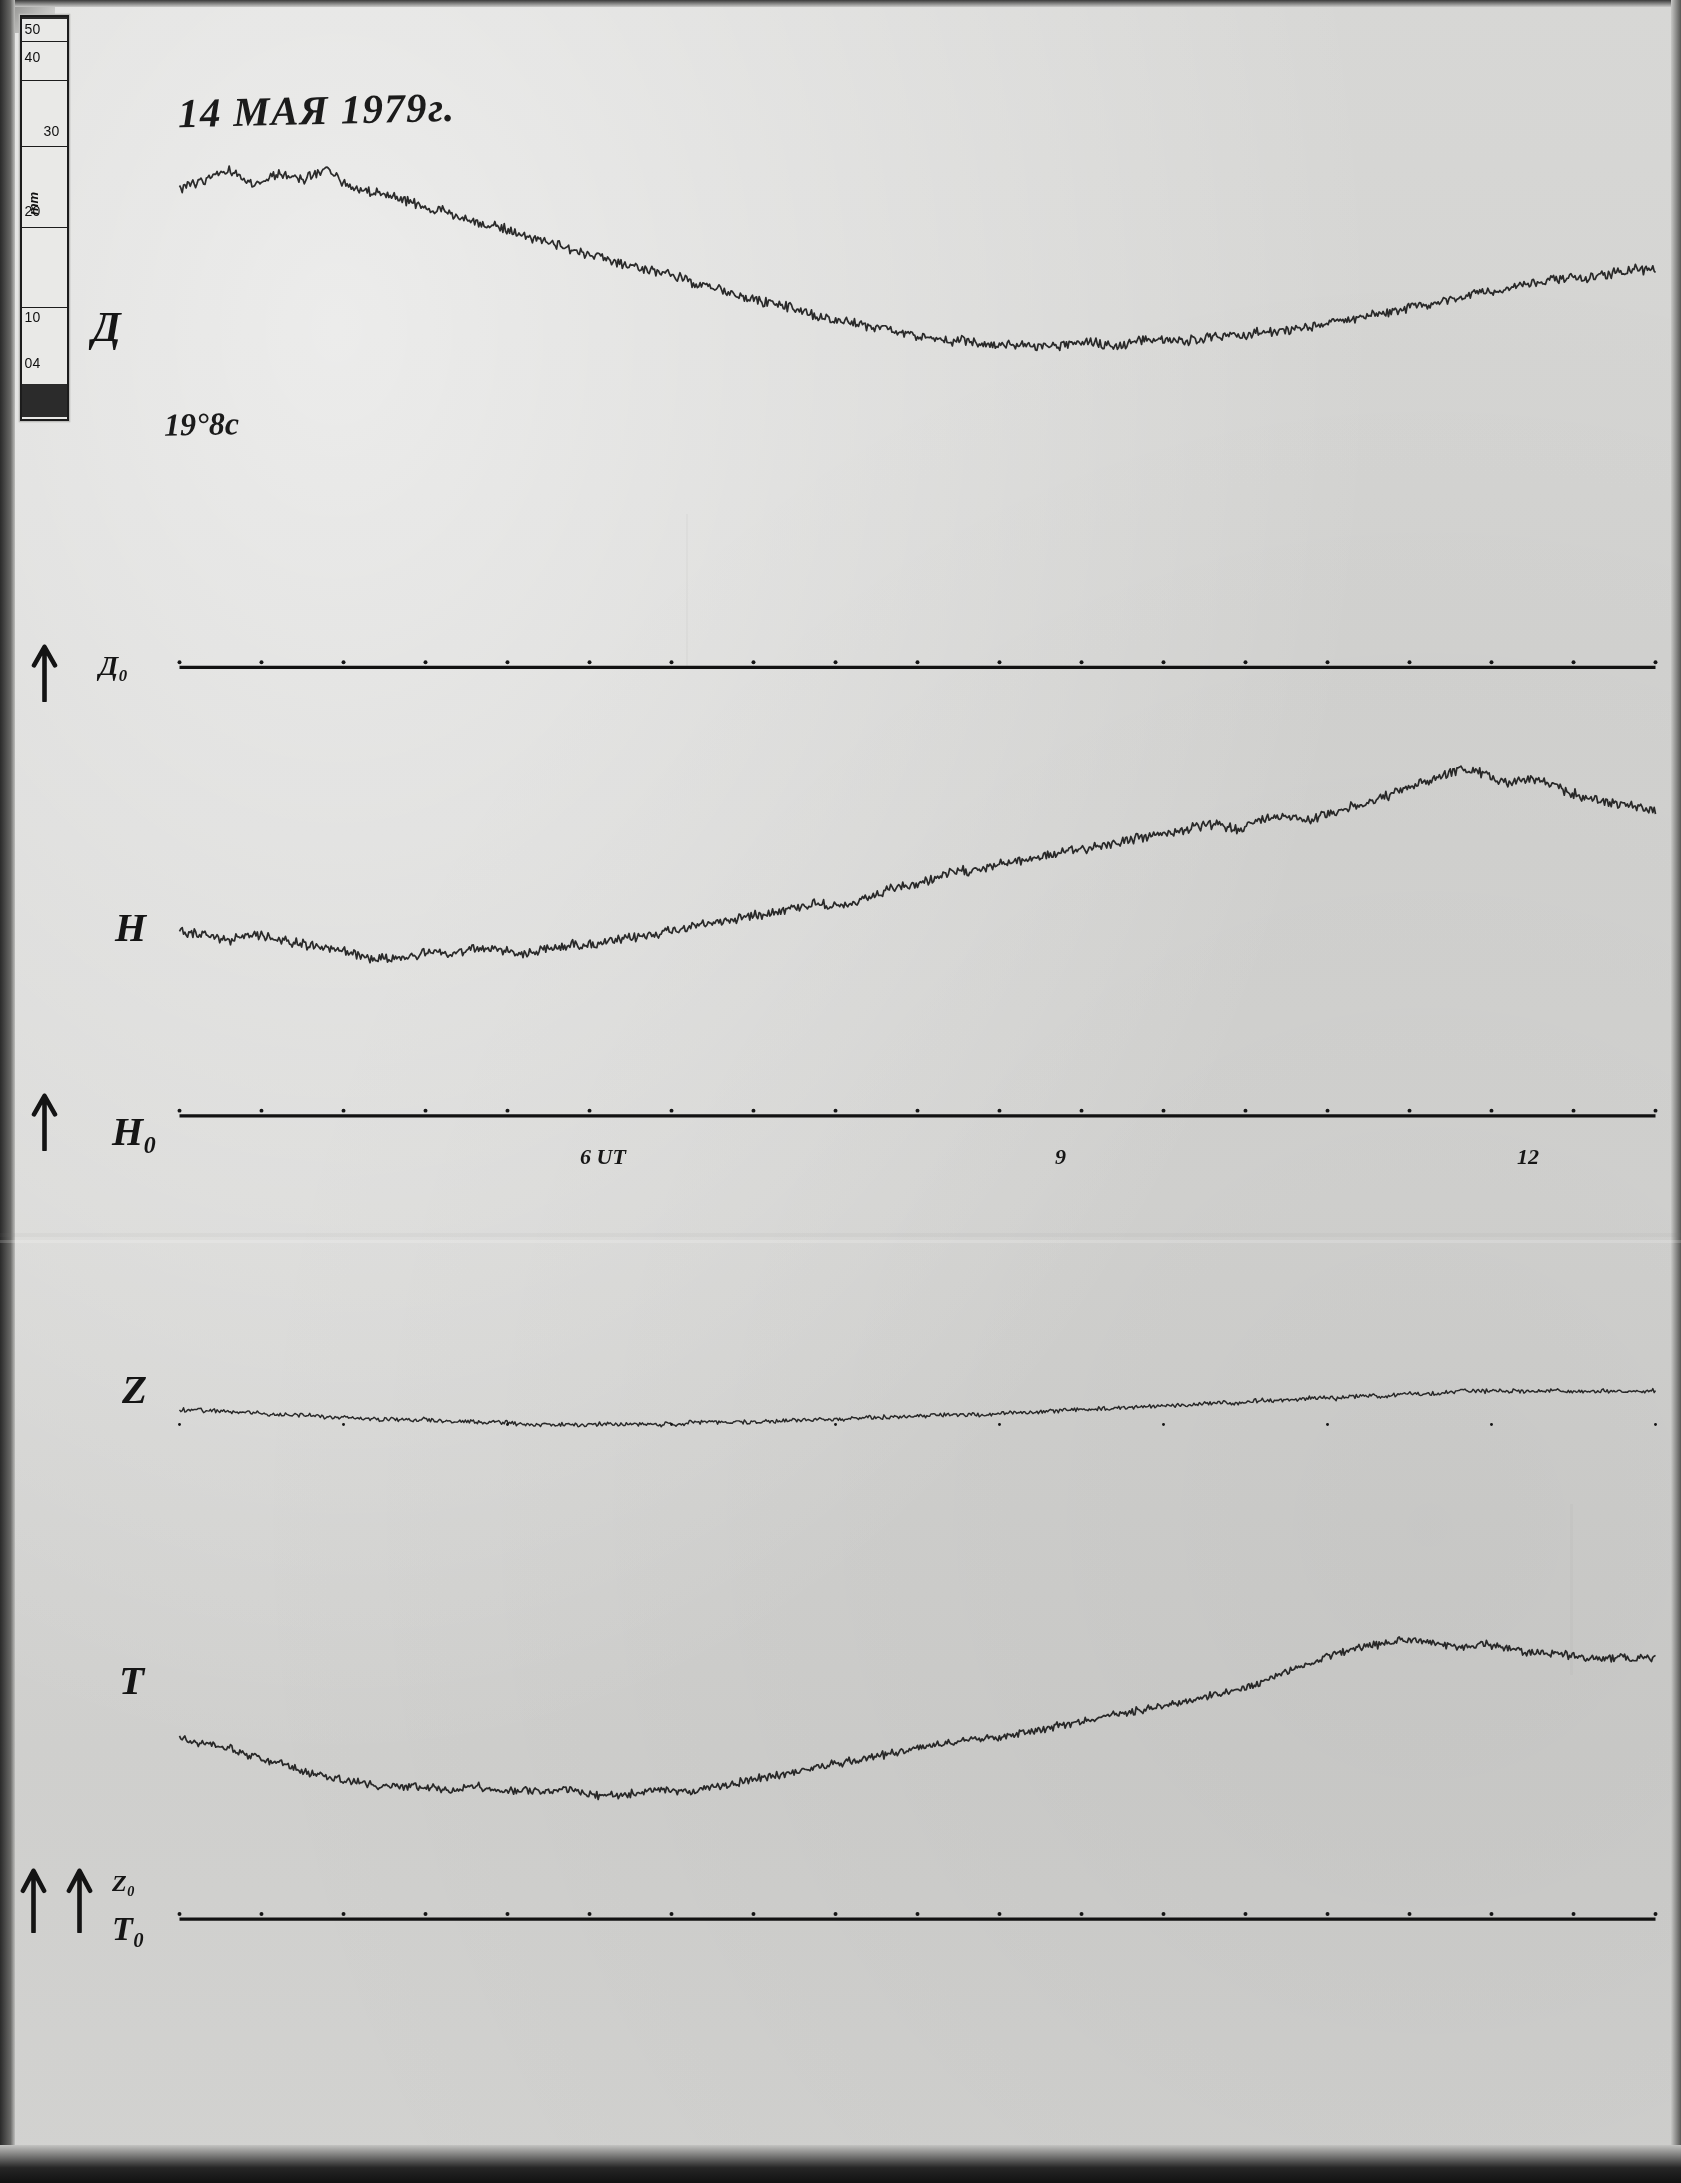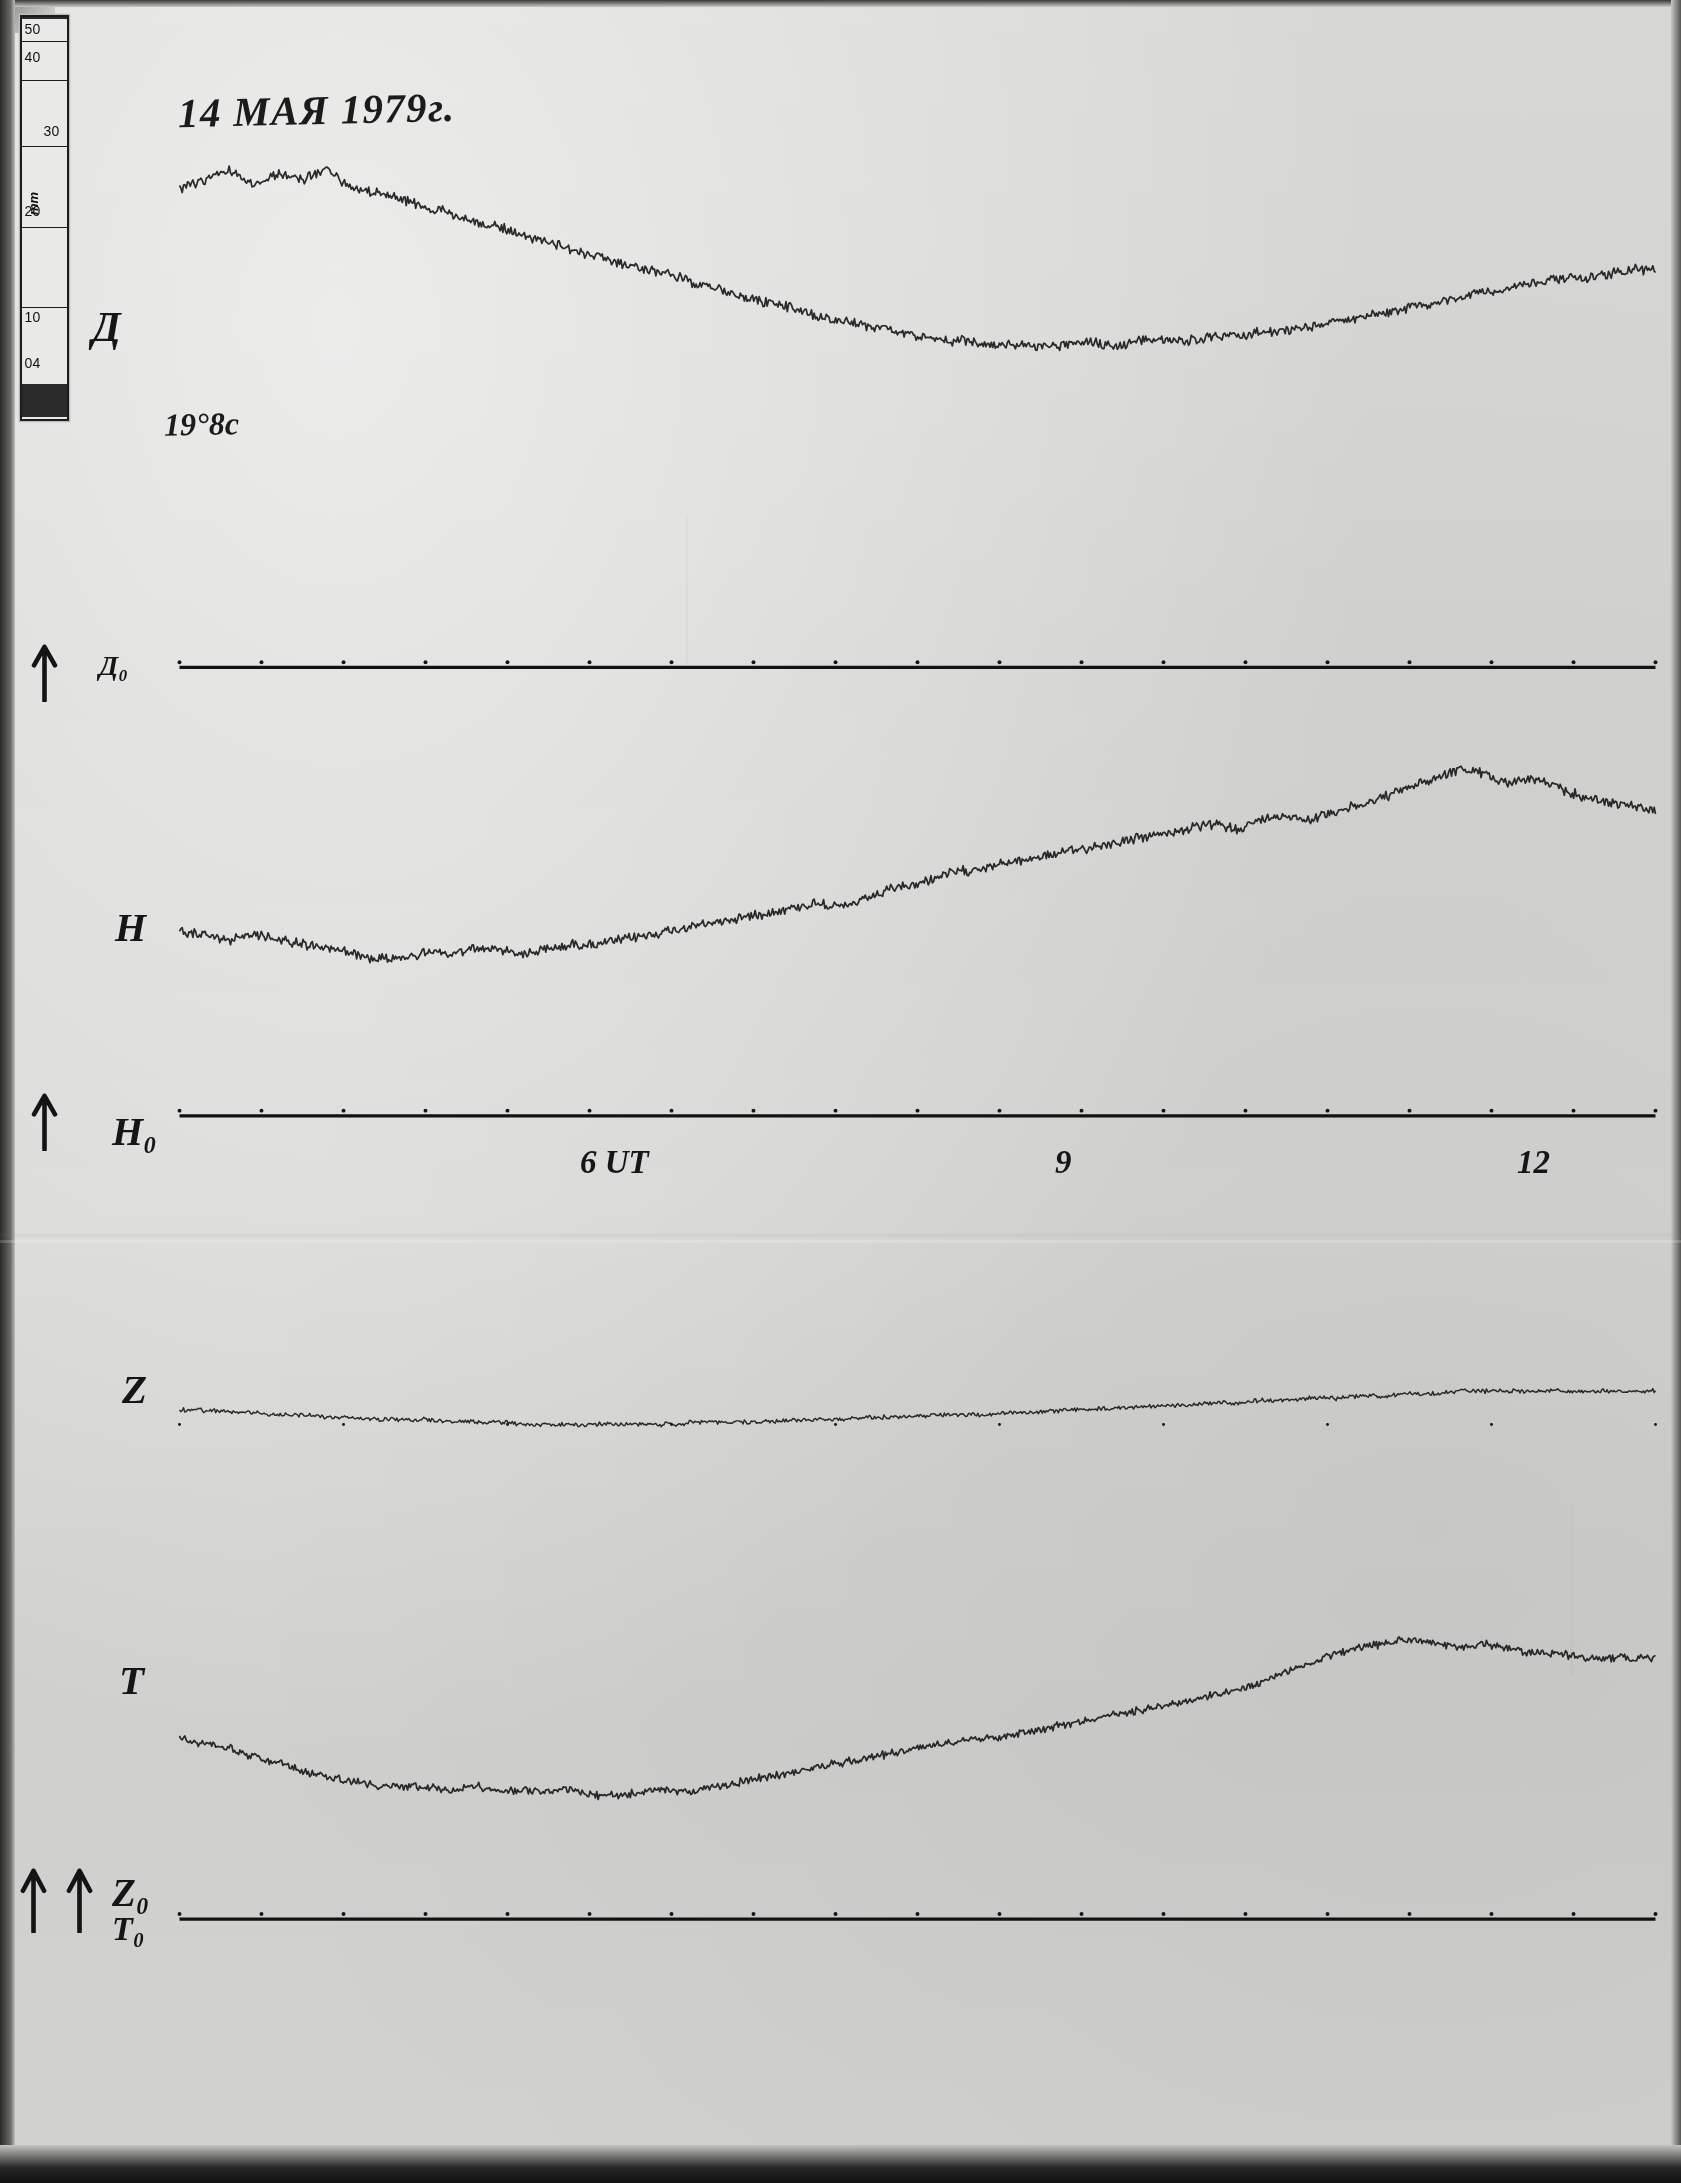--- a/index.html
+++ b/index.html
@@ -53,21 +53,21 @@
     position:absolute;font-family:"Liberation Serif",serif;font-style:italic;font-weight:bold;
     color:#151515;
   }
   .arrow{
     position:absolute;color:#141414;font-size:0;
   }
   .arrow svg{display:block;}
 
   .timelabel{
     position:absolute;font-family:"Liberation Serif",serif;font-style:italic;font-weight:bold;
-    color:#161616;font-size:33px;
+    color:#161616;font-size:22px;
   }
 
   svg.plot{position:absolute;left:0;top:0;width:1682px;height:2183px;pointer-events:none;}
 
   
   .crease{position:absolute;background:rgba(255,255,255,0.35);}
   .crease.d{background:rgba(120,120,120,0.12);}
 </style>
 </head>
 <body>
@@ -99,21 +99,21 @@
 
   <div class="title">14 МАЯ 1979г.</div>
   <div class="subtitle">19°8c</div>
 
   <div class="axis-label" style="left:92px;top:303px;font-size:42px;">Д</div>
   <div class="axis-label" style="left:99px;top:650px;font-size:28px;">Д₀</div>
   <div class="axis-label" style="left:115px;top:904px;font-size:40px;">Н</div>
   <div class="axis-label" style="left:112px;top:1108px;font-size:40px;">Н₀</div>
   <div class="axis-label" style="left:122px;top:1365px;font-size:41px;">Z</div>
   <div class="axis-label" style="left:119px;top:1656px;font-size:41px;">Т</div>
-  <div class="axis-label" style="left:112px;top:1870px;font-size:39px;">Z₀</div>
+  <div class="axis-label" style="left:112px;top:1870px;font-size:24px;">Z₀</div>
   <div class="axis-label" style="left:112px;top:1910px;font-size:34px;">Т₀</div>
 
   <div class="arrow" style="left:26px;top:643px;">
     <svg width="37" height="59" viewBox="0 0 56 90">
         <path d="M28 88 L28 12 M28 6 L12 34 M28 6 L44 34" stroke="#141414" stroke-width="7" fill="none" stroke-linecap="round"></path>
       </svg>
   </div>
   <div class="arrow" style="left:26px;top:1092px;">
     <svg width="37" height="59" viewBox="0 0 56 90">
         <path d="M28 88 L28 12 M28 6 L12 34 M28 6 L44 34" stroke="#141414" stroke-width="7" fill="none" stroke-linecap="round"></path>

